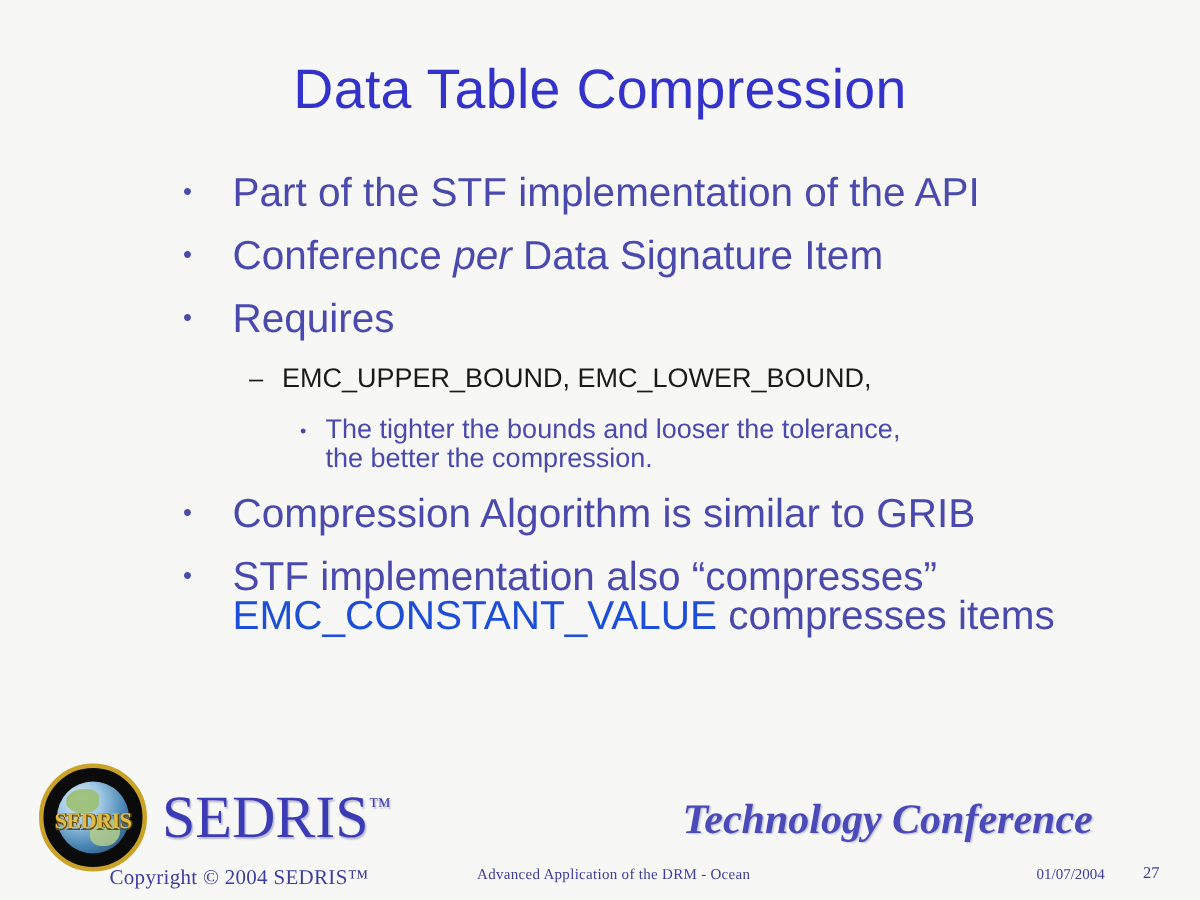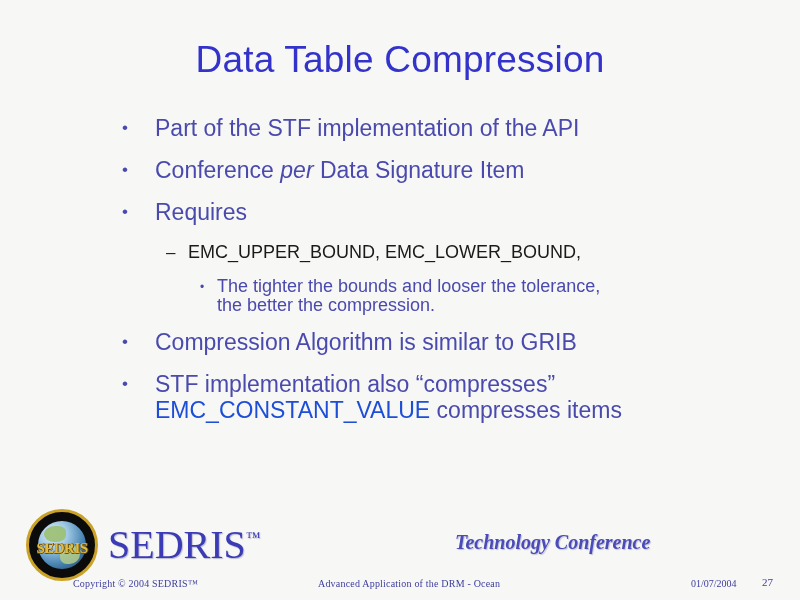--- a/index.html
+++ b/index.html
@@ -57,21 +57,21 @@
     flex: 0 0 37px;
     color: #4a4aae;
     font-size: 17px;
     line-height: 25px;
     text-align: left;
     padding-left: 4px;
     box-sizing: border-box;
   }
   .lvl1 .text {
     color: #4a4aae;
-    font-size: 23px;
+    font-size: 27px;
     line-height: 26px;
   }
 
   
   .lvl2 {
     margin-top: 10px;
     margin-bottom: 12px;
     margin-left: 48px;
   }
   .lvl2 .marker {
@@ -185,32 +185,32 @@
     letter-spacing: 0;
   }
 
   .conf-title {
     position: absolute;
     left: 455px;
     top: 531px;
     font-family: "Liberation Serif", serif;
     font-style: italic;
     font-weight: bold;
-    font-size: 20px;
+    font-size: 28px;
     color: #4a4ab8;
     text-shadow: 1px 1px 1px #c2c2d6;
     text-align: right;
   }
 
   .copyright {
     position: absolute;
     left: 73px;
     top: 578px;
     font-family: "Liberation Serif", serif;
-    font-size: 10px;
+    font-size: 14px;
     color: #3d3d9e;
     letter-spacing: 0.2px;
   }
   .footer-center {
     position: absolute;
     left: 318px;
     top: 578px;
     font-family: "Liberation Serif", serif;
     font-size: 10px;
     color: #3d3d9e;

